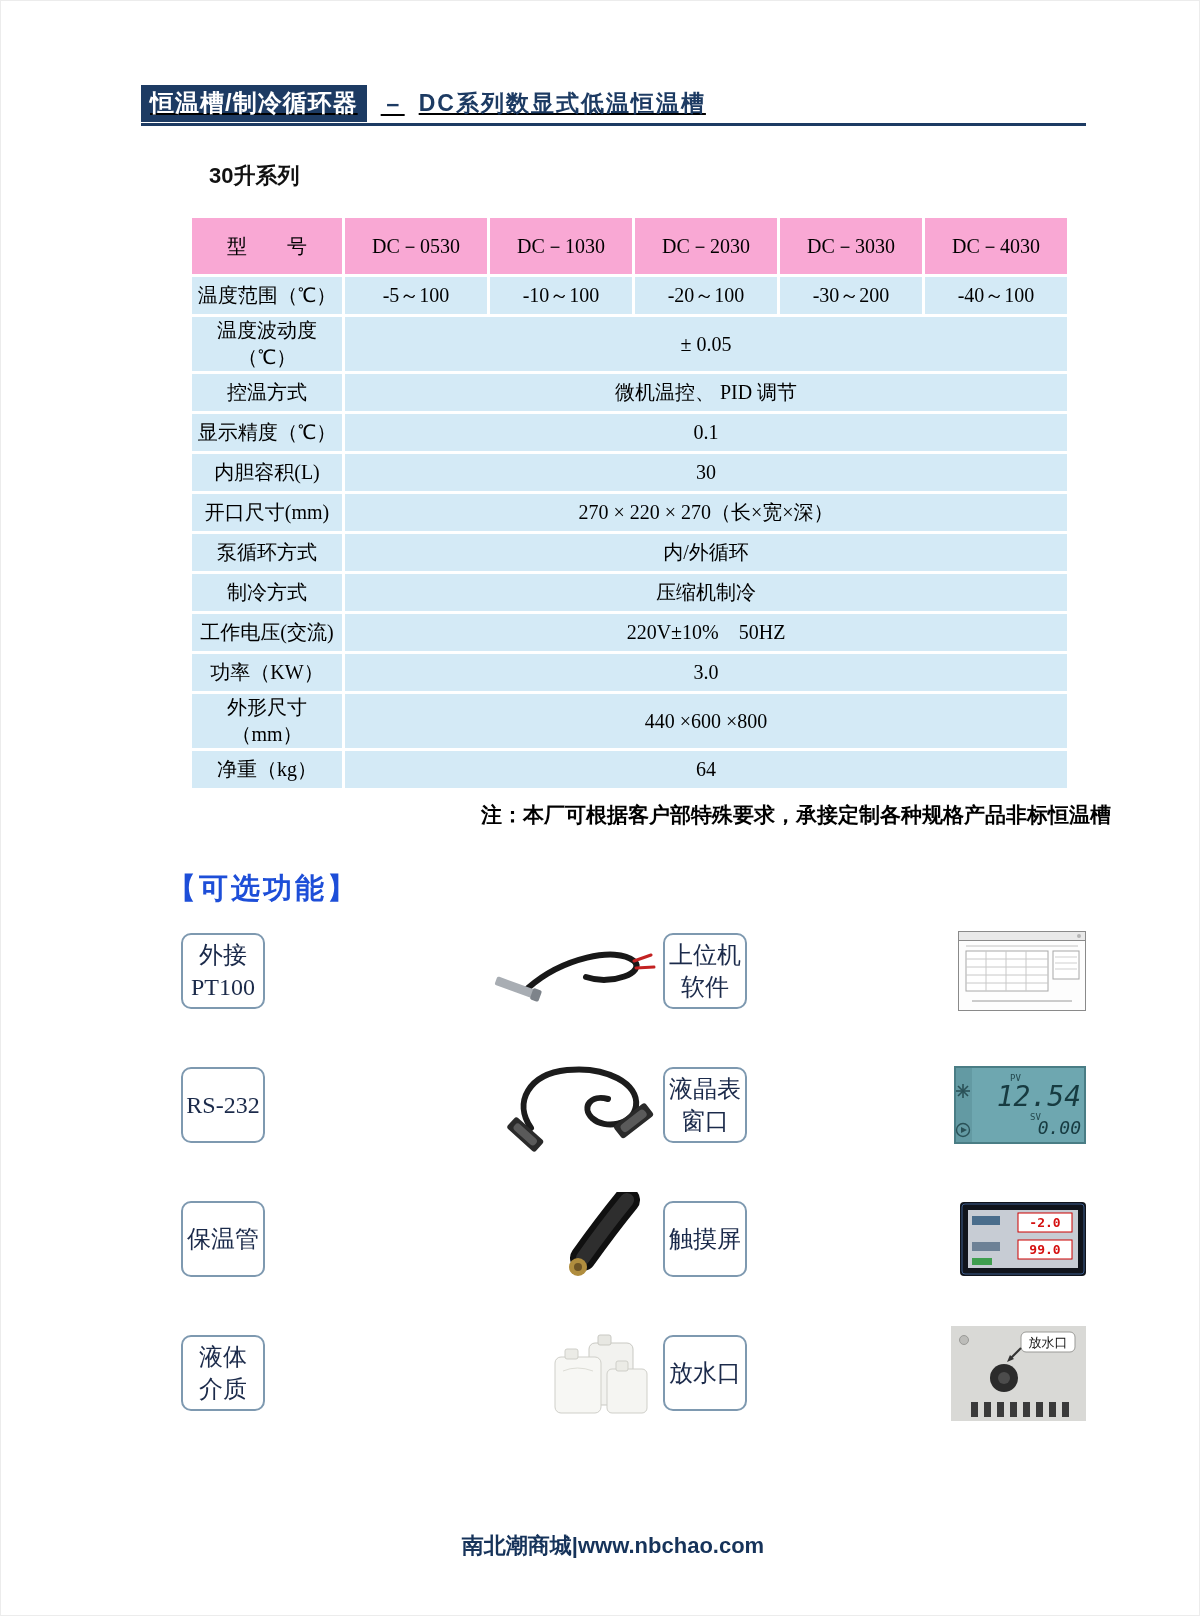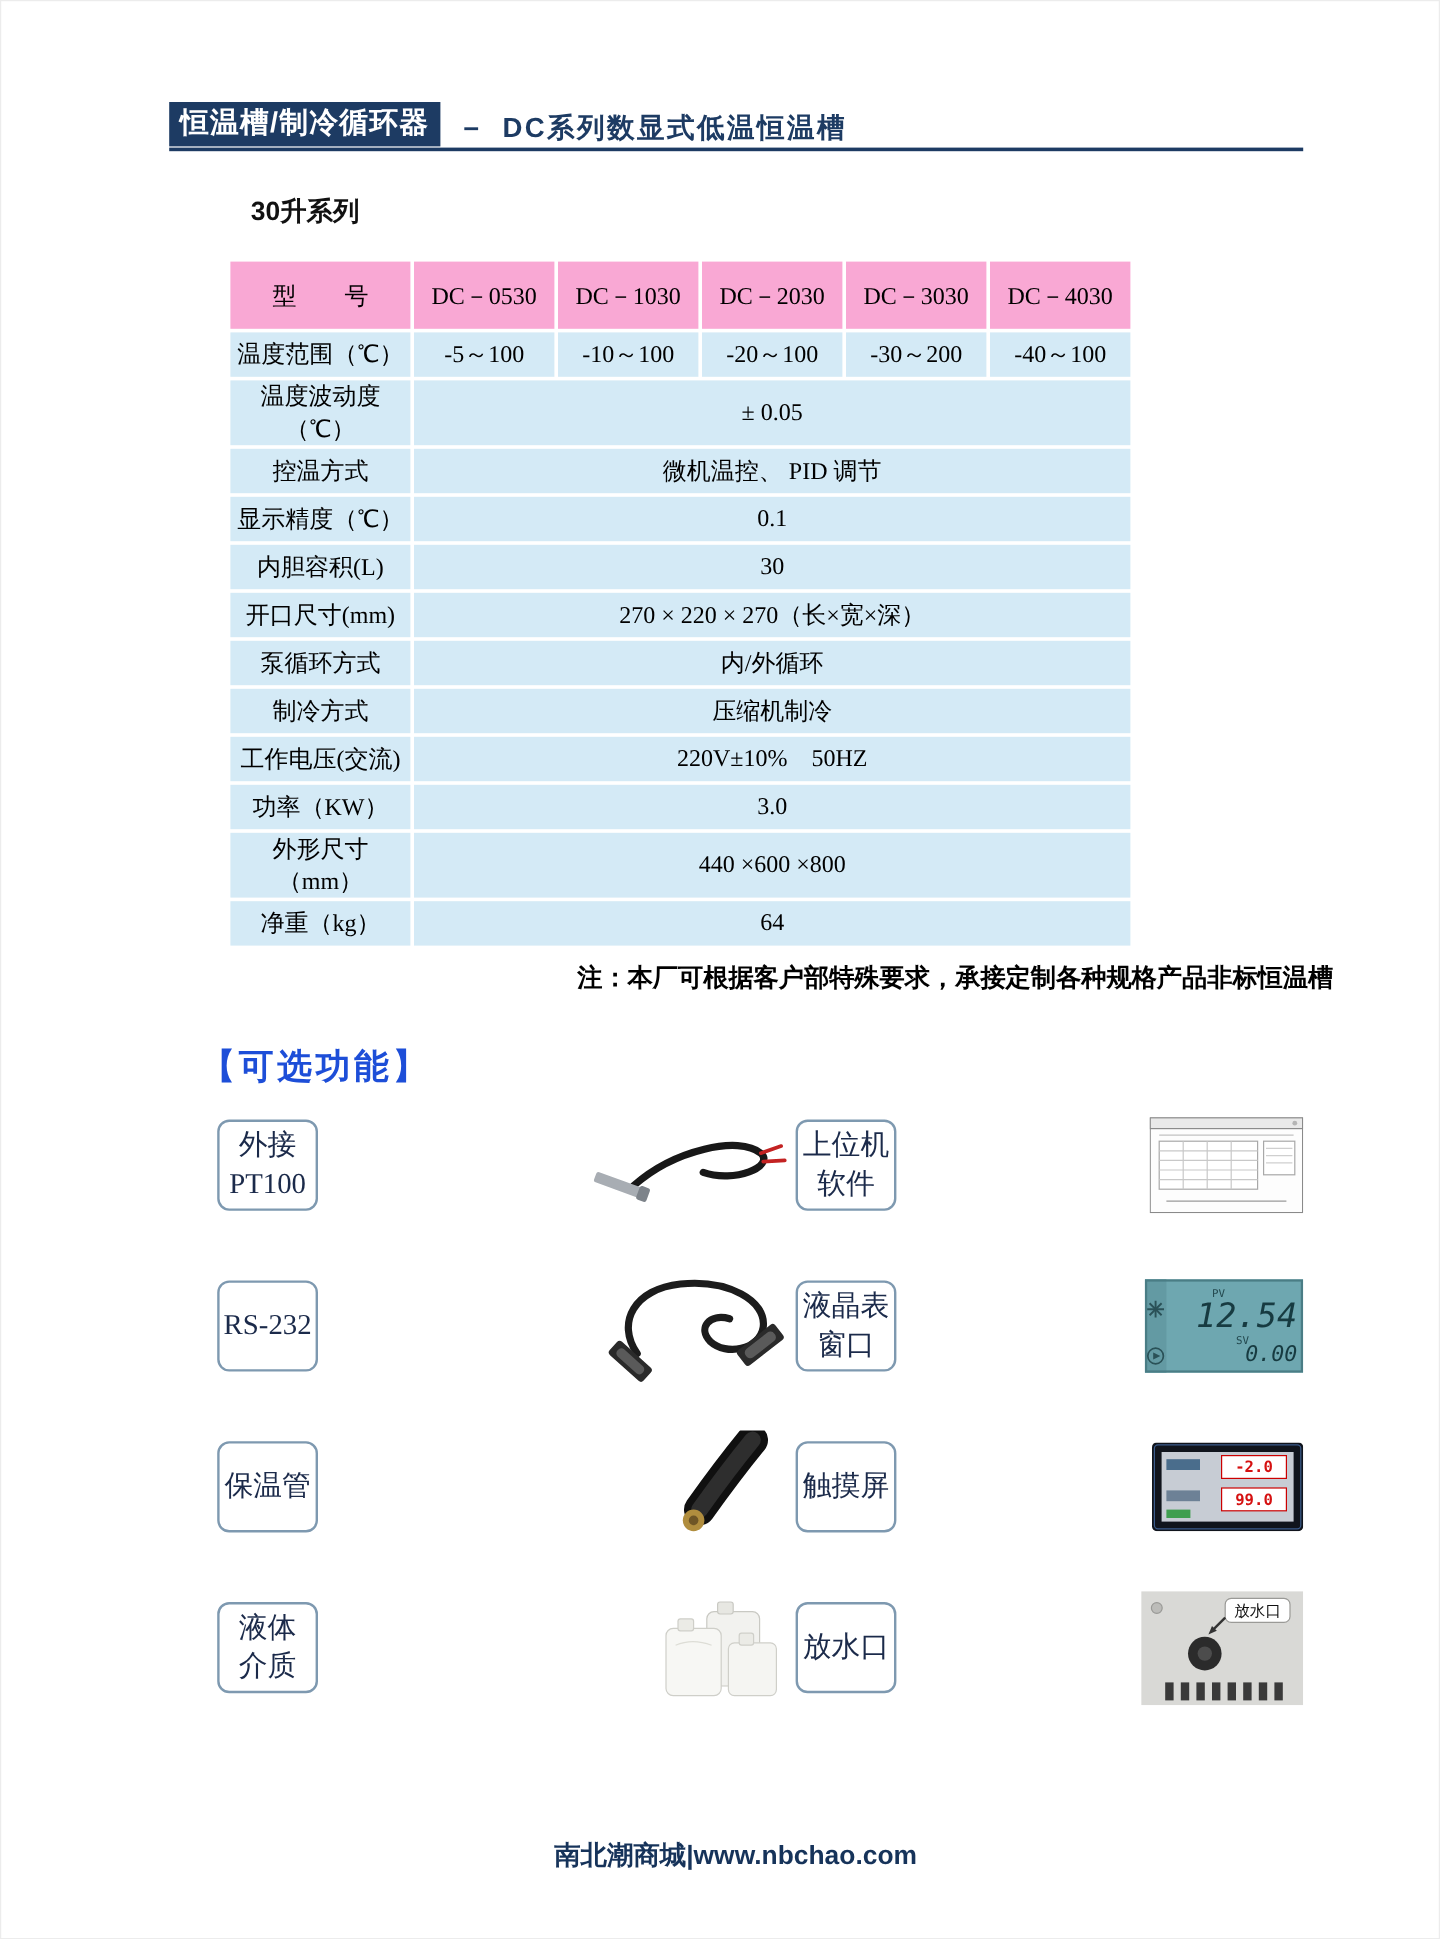--- a/index.html
+++ b/index.html
@@ -4,41 +4,41 @@
 <style>
   * { margin:0; padding:0; box-sizing:border-box; }
   html,body { width:1200px; height:1616px; }
   body {
     position:relative; background:#ffffff; overflow:hidden;
     font-family:"Liberation Serif", serif; color:#000;
     border:1px solid #ececec;
   }
 
   
-  .header-row { position:absolute; left:140px; top:84px; display:flex; align-items:flex-end; gap:14px; }
+  .header-row { position:absolute; left:140px; top:84px; display:flex; align-items:center; gap:14px;text-decoration:underline; }
   .badge {
     background:#1d3b63; color:#fff; font-family:"Liberation Sans", sans-serif;
     font-weight:bold; font-size:24px; line-height:1; padding:6px 9px 7px; letter-spacing:1px;
   }
   .hdr-dash { color:#1d3b63; font-weight:bold; font-size:24px; font-family:"Liberation Sans", sans-serif; }
   .hdr-subtitle { color:#1d3b63; font-weight:bold; font-size:23px; letter-spacing:2px; font-family:"Liberation Sans", sans-serif; }
   .hline { position:absolute; left:140px; top:122px; width:945px; height:3px; background:#1d3b63; }
 
   
   .series-title { position:absolute; left:208px; top:160px; font-size:22px; font-weight:bold; color:#111; font-family:"Liberation Sans", sans-serif; }
 
   
   .spec-table { position:absolute; left:188px; top:214px; border-collapse:separate; border-spacing:3px; background:#fff; }
   .spec-table td {
     background:#d4eaf6; text-align:center; vertical-align:middle;
     font-size:20px; height:37px; padding:0 4px;
   }
   .spec-table tr.head td { background:#f9a8d4; height:56px;text-align:center; }
   .spec-table td.c0 { width:150px; }
-  .spec-table td.cv { width:117px; }
+  .spec-table td.cv { width:142px; }
 
   
   .note { position:absolute; left:452px; top:800px; font-family:"Liberation Sans", sans-serif; font-weight:bold; font-size:21px; color:#000;margin-left:28px; }
 
   
   .opt-title { position:absolute; left:166px; top:868px; color:#1d4ed8; font-family:"Liberation Sans", sans-serif; font-weight:bold; font-size:29px; letter-spacing:3px; }
 
   .opt-grid {
     position:absolute; left:180px; top:903px; width:905px;
     display:grid; grid-template-columns:92px 390px 92px 331px;

